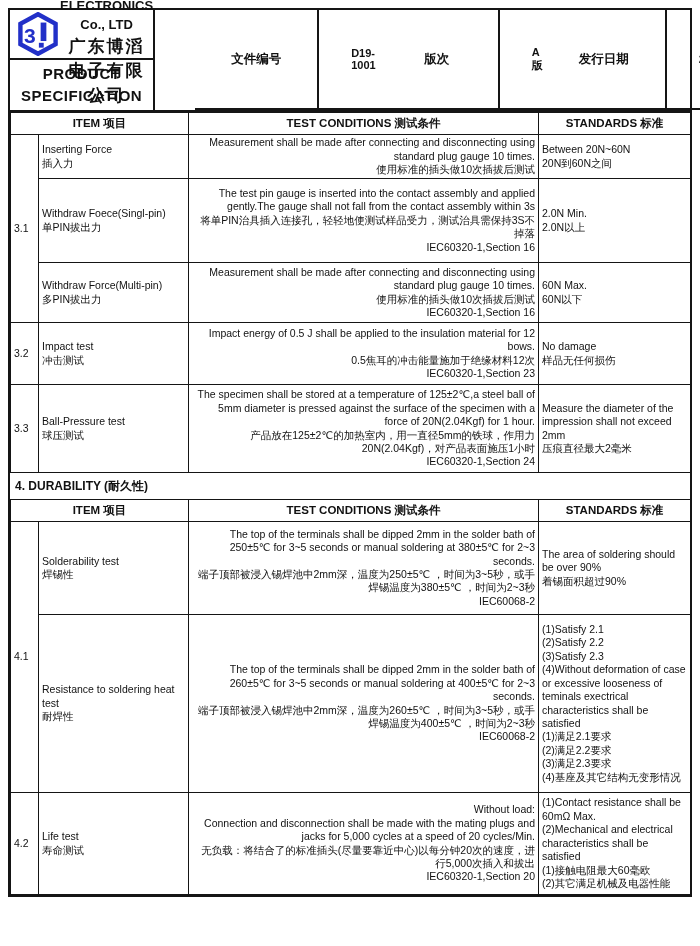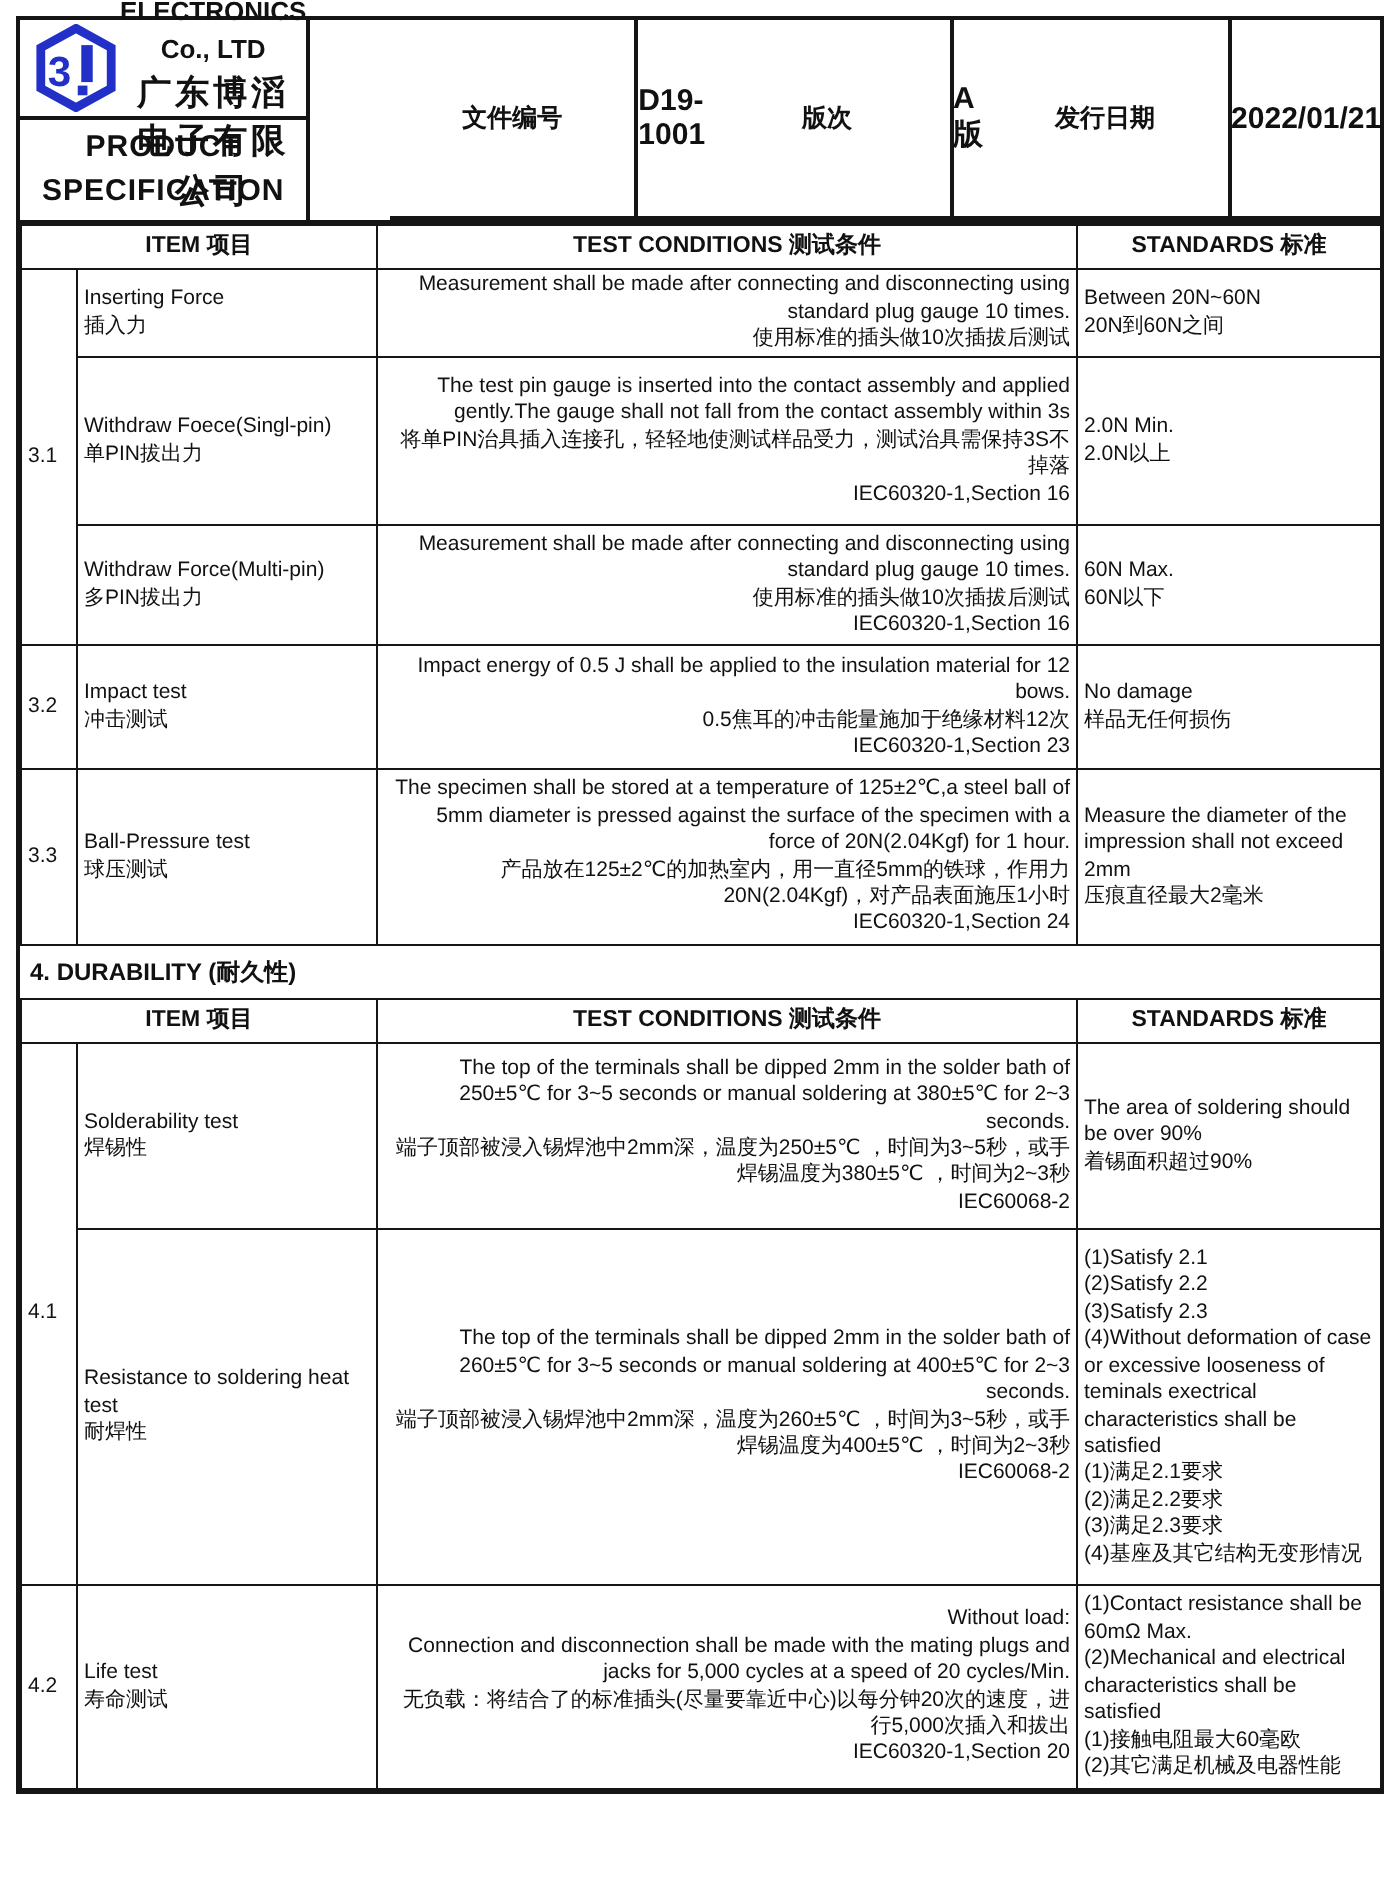--- a/index.html
+++ b/index.html
@@ -14,21 +14,21 @@
   .company-text{flex:1;text-align:center;line-height:1.45;}
   .company-en{font-size:13px;font-weight:bold;}
   .company-cn{font-size:17px;font-weight:bold;letter-spacing:2px;}
   .product-cell{flex:1;display:flex;flex-direction:column;justify-content:center;text-align:center;line-height:1.5;}
   .product-en{font-size:15px;font-weight:bold;letter-spacing:.5px;}
   .product-cn{font-size:12.5px;font-weight:bold;letter-spacing:2px;}
   .header-right{flex:1;display:flex;flex-direction:row;padding-left:40px;}
   .info-row{flex:1;display:flex;border-bottom:2px solid #151515;}
   .info-row:last-child{border-bottom:none;}
   .info-label{width:122px;border-right:2px solid #151515;display:flex;align-items:center;justify-content:center;font-size:12.5px;font-weight:bold;}
-  .info-value{flex:1;display:flex;align-items:center;justify-content:center;font-size:15px;font-weight:bold;}
+  .info-value{flex:1;display:flex;align-items:center;justify-content:center;font-size:11px;font-weight:bold;margin-left:32px;}
 
   
   .section-title{height:26px;line-height:26px;padding-left:5px;font-size:12px;font-weight:bold;}
 
   
   table.spec{width:100%;border-collapse:collapse;table-layout:fixed;}
   table.spec td,table.spec th{border:1.5px solid #151515;padding:1px 3px;vertical-align:middle;
      font-size:10.5px;line-height:1.28;box-sizing:border-box;overflow:hidden;}
   table.spec th{font-size:11.5px;font-weight:bold;padding:2px;}
   td.num{font-size:11px;padding:0;}

